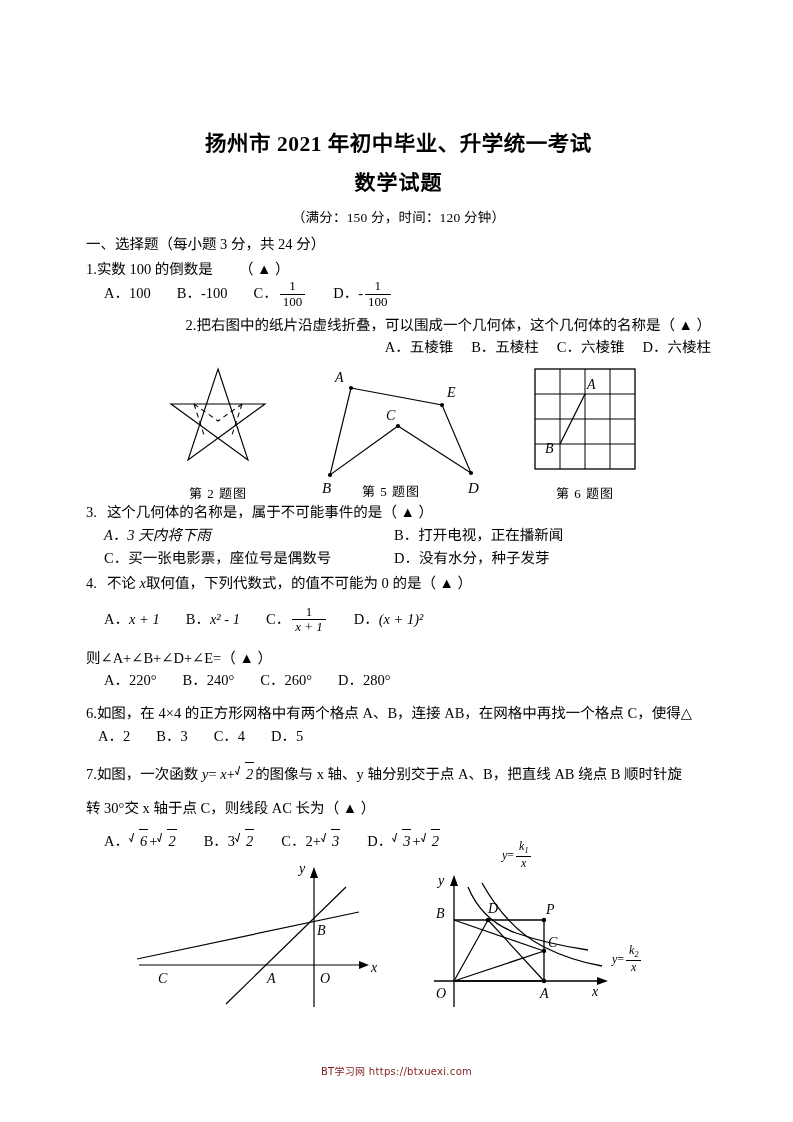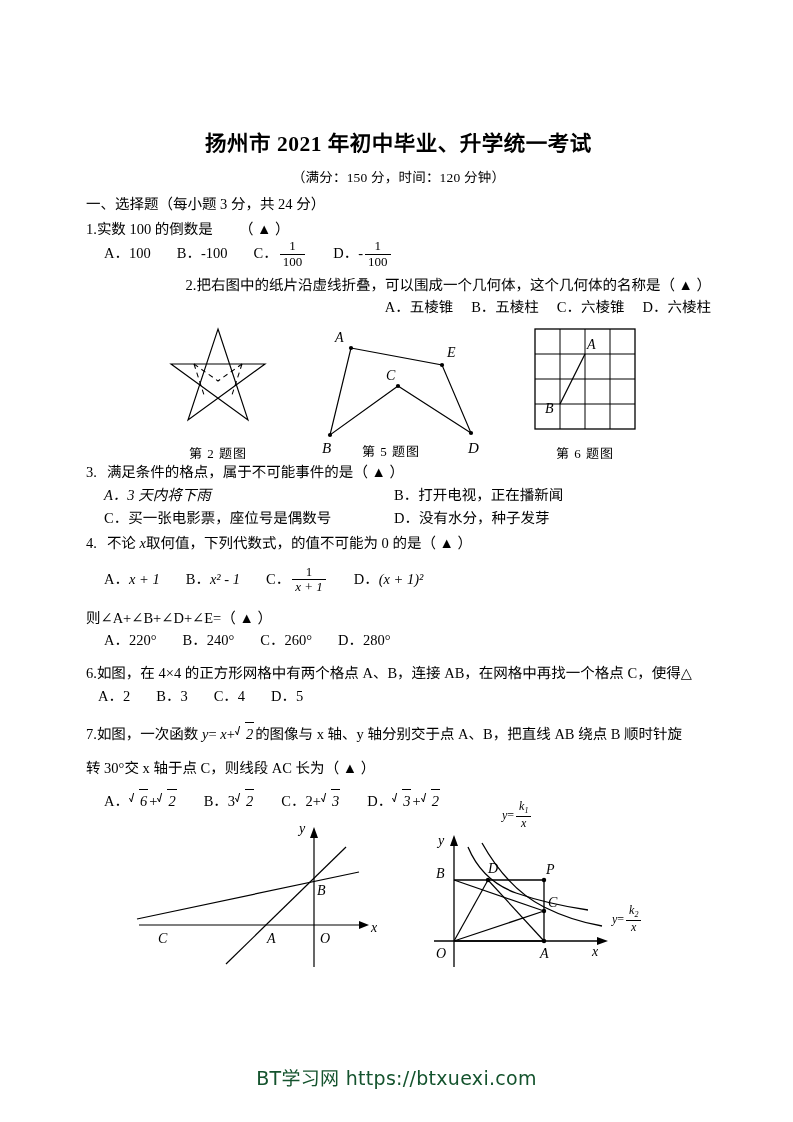--- a/index.html
+++ b/index.html
@@ -133,33 +133,34 @@
   .lbl { font-family: "Liberation Serif", serif; font-style: italic; font-size: 14px; }
 
   
   .footer {
     position: absolute;
     left: 0;
     top: 1063px;
     width: 793px;
     text-align: center;
     font-family: "DejaVu Sans", "Liberation Sans", sans-serif;
-    font-size: 19px;
-    color: #14532d;
+    font-size: 10px;
+    color: #7f1d1d;
     letter-spacing: 0.3px;
   }
 </style>
 </head>
 <body>
 
 <div class="page">
 
   <div class="content">
 
     <div class="doc-title">扬州市 2021 年初中毕业、升学统一考试</div>
+    <div class="doc-subtitle">数学试题</div>
     <div class="doc-meta">（满分：150 分，时间：120 分钟）</div>
 
     <div class="section-head">一、选择题（每小题 3 分，共 24 分）</div>
 
     <div class="q">
       <div class="q-stem">
         <span>1.</span><span>实数 100 的倒数是</span><span class="sp-lg"></span><span>（ ▲ ）</span>
       </div>
       <div class="opts">
         <span class="opt"><span>A．</span><span>100</span></span><span class="sp-lg"></span><span class="opt"><span>B．</span><span>-100</span></span><span class="sp-lg"></span><span class="opt"><span>C．</span><span class="frac"><span class="num">1</span><span class="den">100</span></span></span><span class="sp-lg"></span><span class="opt"><span>D．</span><span>-</span><span class="frac"><span class="num">1</span><span class="den">100</span></span></span>
@@ -223,21 +224,21 @@
           <line x1="31" y1="81" x2="56" y2="31" stroke="#000" stroke-width="1.3"></line>
           <text class="lbl" x="58" y="26">A</text>
           <text class="lbl" x="16" y="90">B</text>
         </svg>
         <div class="fig-cap" style="width:112px; margin-top:2px;">第 6 题图</div>
       </div>
     </div>
 
     <div class="q">
       <div class="q-stem">
-        <span>3.</span><span class="sp-sm"></span><span>满足条件的格点，属于不可能事件的是</span><span>（ ▲ ）</span>
+        <span>3.</span><span class="sp-sm"></span><span>这个几何体的名称是，属于不可能事件的是</span><span>（ ▲ ）</span>
       </div>
       <div class="opts">
         <span class="opt" style="display:inline-block; width:290px;font-style:italic;"><span>A．</span><span>3 天内将下雨</span></span><span class="opt"><span>B．</span><span>打开电视，正在播新闻</span></span>
       </div>
       <div class="opts">
         <span class="opt" style="display:inline-block; width:290px;"><span>C．</span><span>买一张电影票，座位号是偶数号</span></span><span class="opt"><span>D．</span><span>没有水分，种子发芽</span></span>
       </div>
     </div>
 
     <div class="q" style="margin-top:2px;">

